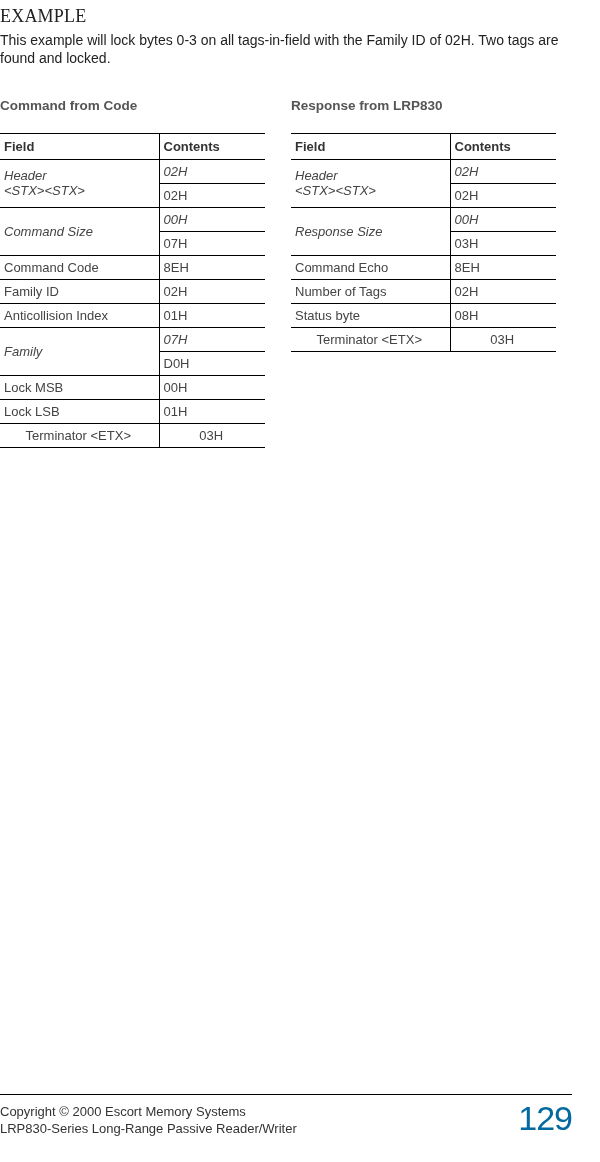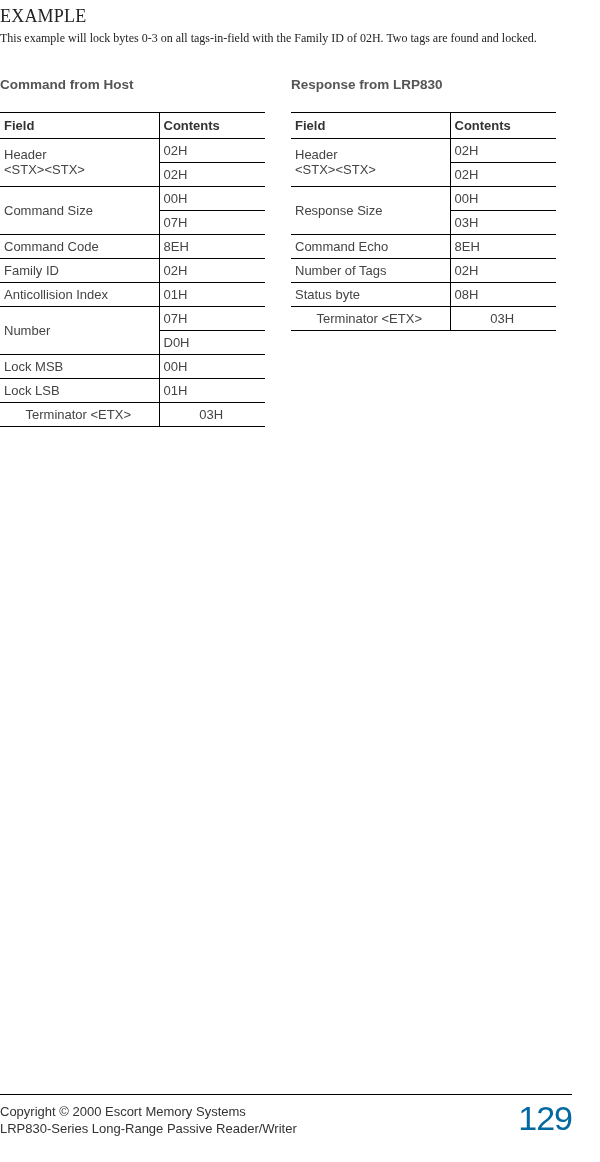--- a/index.html
+++ b/index.html
@@ -1,49 +1,49 @@
 <!DOCTYPE html>
 <html><head>
   <meta charset="utf-8">
   <style>
     * { box-sizing: border-box; margin: 0; padding: 0; }
     html, body { width: 600px; height: 1162px; background: #fff; }
     body { font-family: Arial, Helvetica, sans-serif; color: #222; position: relative; }
     .page { width: 600px; height: 1162px; position: relative; padding: 6px 16px 0 0; }
     .heading-ex { font-family: "Times New Roman", Times, serif; font-size: 18px; letter-spacing: .2px; margin-bottom: 4px; }
-    .intro { font-family: Liberation Serif, serif; font-size: 12px; line-height: 1.32; max-width: 560px; }
+    .intro { font-family: Liberation Sans, sans-serif; font-size: 14px; line-height: 1.32; max-width: 560px; }
     .columns { display: flex; gap: 26px; margin-top: 30px; }
     .col { width: 265px; }
     .col-title { font-family: Arial, Helvetica, sans-serif; font-size: 13.5px; font-weight: bold; color: #555; margin-bottom: 20px; }
     table { border-collapse: collapse; width: 100%; }
     th, td { text-align: left; font-size: 13px; font-weight: normal; color: #444; }
     th { font-weight: bold; color: #333; border-top: 1.6px solid #000; border-bottom: 1.6px solid #000; padding: 5px 6px 5px 4px; }
     th.f { width: 60%; border-right: 1px solid #000; }
     th.c { width: 40%; }
     td { border-bottom: 1px solid #000; padding: 4px 6px 4px 4px; }
     td.f { border-right: 1px solid #000; }
-    tr.no-bottom td { border-bottom: none; }
+    tr.no-bottom td { border-bottom: none; font-style: italic; }
     tr.thick-bottom td { border-bottom: 1.6px solid #000; text-align: center; }
     
     .footer-wrap { position: absolute; left: 0; right: 28px; bottom: 24px; }
     .hr { border-top: 1px solid #000; margin-bottom: 4px; }
     .footer-row { display: flex; justify-content: space-between; align-items: flex-end; }
     .foot-left { font-family: Arial, Helvetica, sans-serif; font-size: 13px; color: #333; line-height: 1.35; }
     .page-num { font-family: Arial, Helvetica, sans-serif; font-size: 34px; font-weight: normal; color: #0369a1; letter-spacing: -1px; }
   </style>
 </head>
 <body>
 
 <div class="page">
   <div class="heading-ex">EXAMPLE</div>
   <div class="intro">This example will lock bytes 0-3 on all tags-in-field with the Family ID of 02H. Two tags are found and locked.</div>
 
   <div class="columns">
     <div class="col">
-      <div class="col-title">Command from Host</div>
+      <div class="col-title">Command from Code</div>
       <table>
         <thead>
           <tr>
             <th class="f">Field</th>
             <th class="c">Contents</th>
           </tr>
         </thead>
         <tbody id="left-body">
             <tr class="no-bottom">
               <td class="f" rowspan="2" style="border-bottom:1px solid #000;">Header<br>&lt;STX&gt;&lt;STX&gt;</td>
@@ -65,21 +65,21 @@
             </tr>
             <tr>
               <td class="f">Family ID</td>
               <td>02H</td>
             </tr>
             <tr>
               <td class="f">Anticollision Index</td>
               <td>01H</td>
             </tr>
             <tr class="no-bottom">
-              <td class="f" rowspan="2" style="border-bottom:1px solid #000;">Number</td>
+              <td class="f" rowspan="2" style="border-bottom:1px solid #000;">Family</td>
               <td style="border-bottom:1px solid #000;">07H</td>
             </tr>
             <tr>
               <td>D0H</td>
             </tr>
             <tr>
               <td class="f">Lock MSB</td>
               <td>00H</td>
             </tr>
             <tr>

